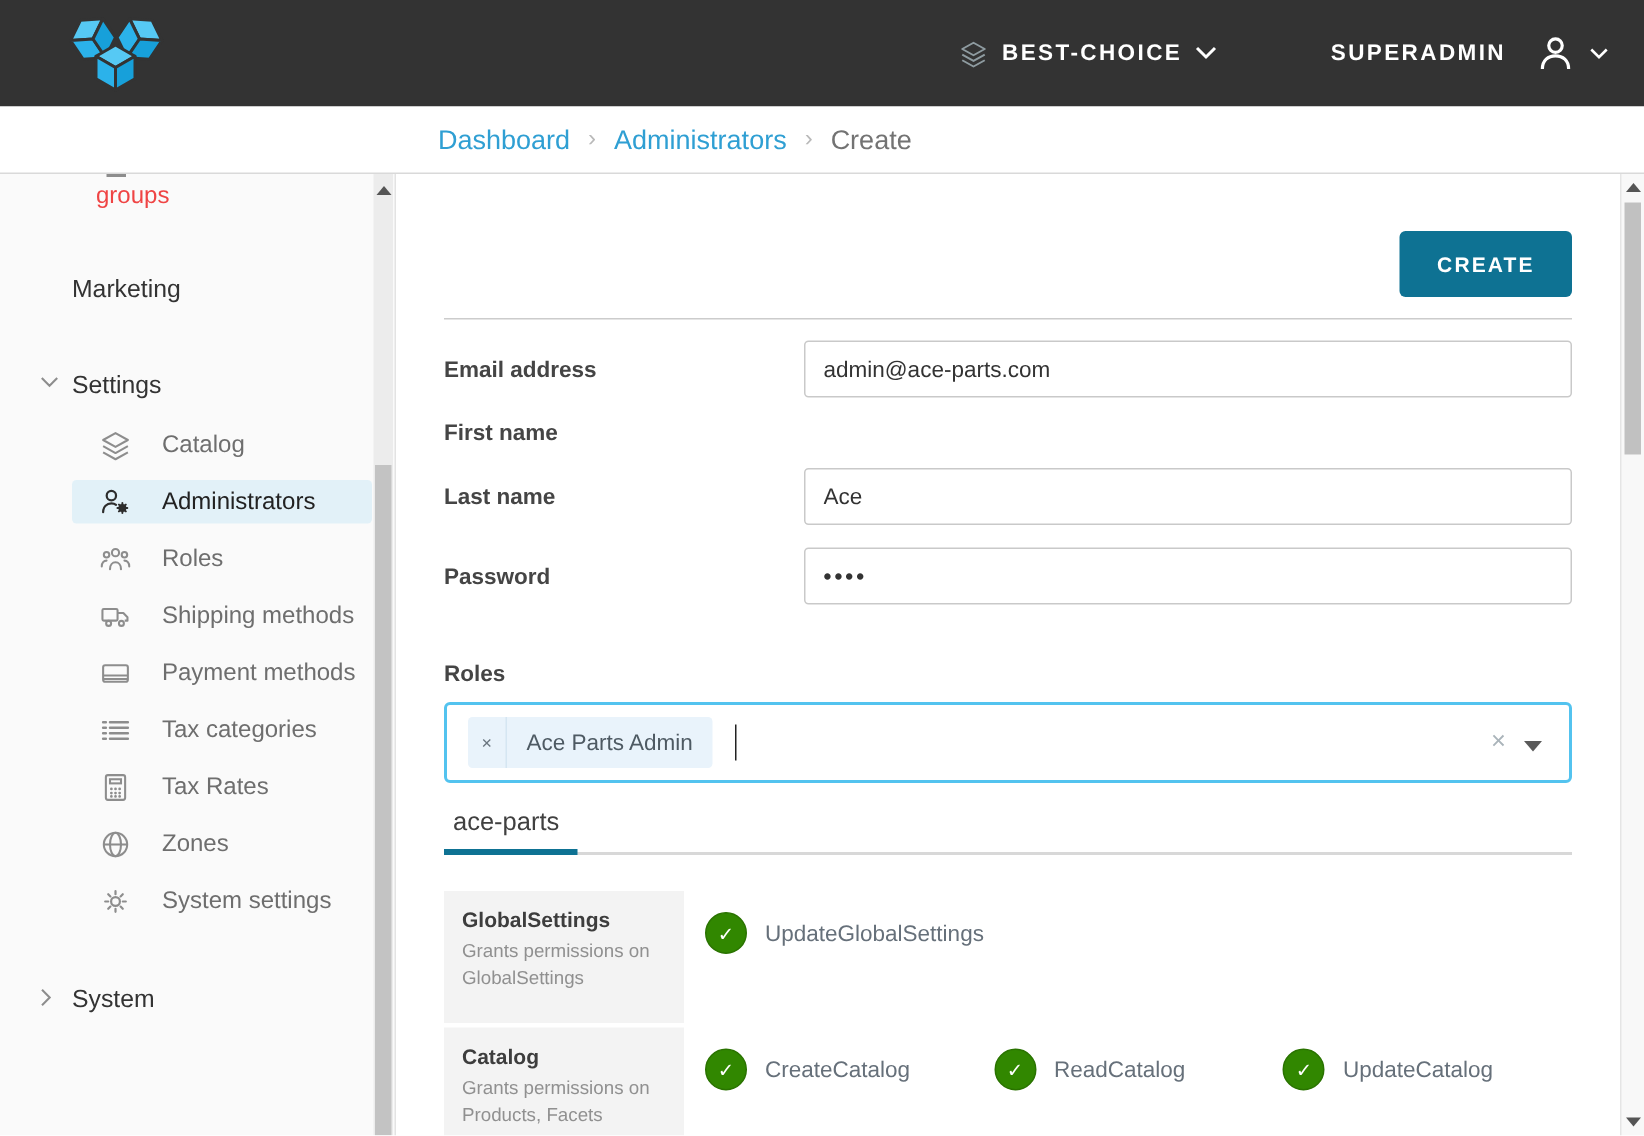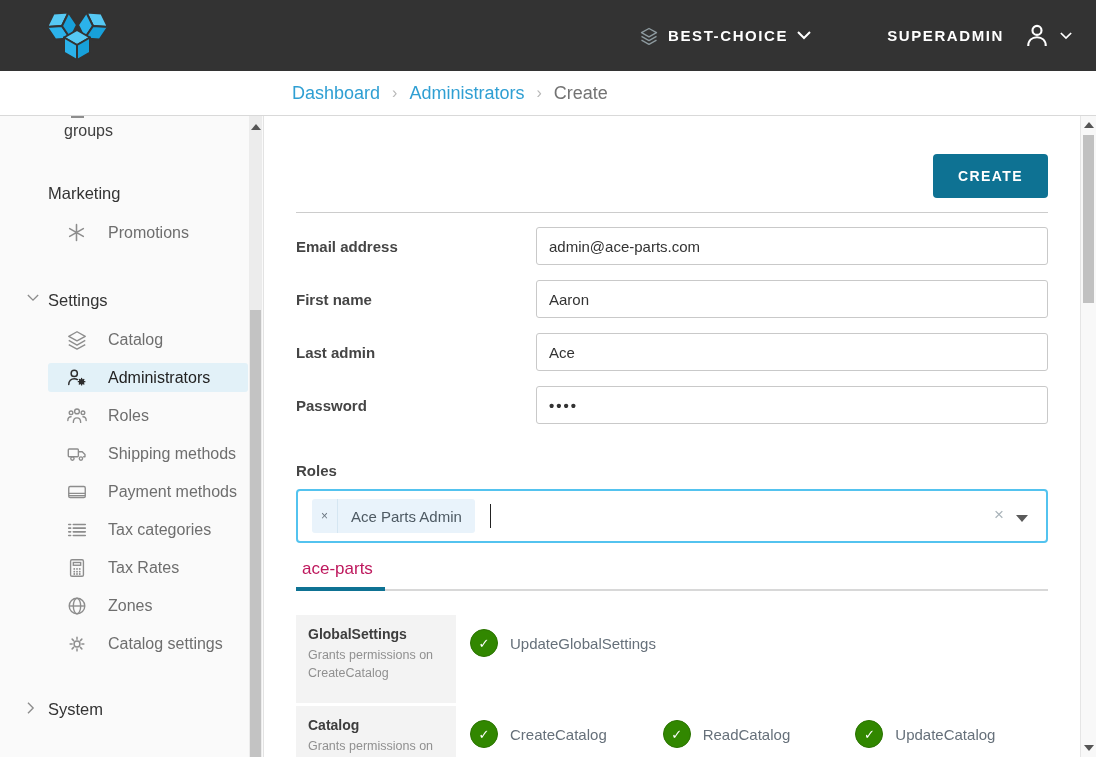--- a/index.html
+++ b/index.html
@@ -26,21 +26,21 @@
 
   
   .main { display:flex; height:641px; }
 
   
   .sidebar { width:264px; background:#fafafa; position:relative; overflow:hidden;
     border-right:1px solid #e3e3e3; }
   .icon-fragment { position:absolute; left:71px; top:-2px; width:13px; height:4px;
     background:#8d8d8d; }
   .nav { margin:6px 0 0 48px; width:200px; }
-  .clipped-label { color:#404040; font-size:16px; padding-left:16px; margin:4px 0 0 0; }
+  .clipped-label { color:#ef4444; font-size:16px; padding-left:16px; margin:4px 0 0 0; }
   .nav-header { position:relative; color:#333; font-size:16.5px; margin-top:42px;
     line-height:22px; }
   .nav-header .hdr-chev { position:absolute; left:-21px; top:5px; }
   .nav-item { position:relative; margin:9px 0; padding:2px 0 2px 16px; text-indent:44px;
     line-height:25px; font-size:16px; color:#6e6e6e; cursor:pointer; }
   .nav-item .nav-ico { position:absolute; left:18px; top:4px; text-indent:0; }
   .nav-item.active { background:#e2f1f8; border-radius:3px; color:#222; }
   .mt-sm { margin-top:14px; }
   .sys-header { margin-top:40px; }
 
@@ -78,21 +78,21 @@
   .chip-x { width:26px; display:flex; align-items:center; justify-content:center;
     border-right:1px solid #d5e6f2; color:#6b7680; font-size:12px; cursor:pointer; }
   .chip-label { display:flex; align-items:center; padding:0 13px; }
   .text-cursor { width:1px; height:24px; background:#222; margin-left:15px; }
   .select-clear { position:absolute; right:42px; top:14px; color:#aab4ba; font-size:17px; cursor:pointer; }
   .select-caret { position:absolute; right:18px; top:24px; width:0; height:0;
     border-left:6px solid transparent; border-right:6px solid transparent;
     border-top:7px solid #5a5a5a; cursor:pointer; }
 
   .tabbar { margin-top:14px; border-bottom:2px solid #d8d8d8; }
-  .tab { position:relative; display:inline-block; font-size:17px; color:#be185d;
+  .tab { position:relative; display:inline-block; font-size:17px; color:#404040;
     padding:2px 12px 10px 6px; cursor:pointer; }
   .tab.active::after { content:''; position:absolute; left:0; right:0; bottom:-2px;
     height:4px; background:#0e7293; }
 
   .perm-table { margin-top:24px; }
   .perm-row { display:flex; margin-bottom:3px; }
   .perm-left { width:160px; background:#f3f3f3; padding:11px 12px; }
   .perm-title { font-size:14px; font-weight:700; color:#3d3d3d; margin-bottom:4px; }
   .perm-desc { font-size:12.5px; color:#909090; line-height:1.45; }
   .perm-right { flex:1; display:grid; grid-template-columns:repeat(3,1fr);
@@ -174,28 +174,20 @@
 </div>
 
 <div class="main">
 
   <aside class="sidebar">
     <div class="icon-fragment"></div>
     <div class="nav">
       <div class="clipped-label">groups</div>
 
       <div class="nav-header">Marketing</div>
-      <div class="nav-item mt-sm">
-        <span class="nav-ico">
-          <svg width="21" height="21" viewBox="0 0 24 24" fill="none" stroke="#8d8d8d" stroke-width="1.8" stroke-linecap="round">
-            <path d="M12 3v18M4.2 7.5l15.6 9M19.8 7.5l-15.6 9"></path>
-          </svg>
-        </span>
-        <span>Promotions</span>
-      </div>
 
       <div class="nav-header">
         <span class="hdr-chev">
           <svg width="12" height="8" viewBox="0 0 14 9" fill="none" stroke="#8d8d8d" stroke-width="1.6">
               <path d="M1 1l6 6 6-6"></path>
             </svg>
         </span>
         <span>Settings</span>
       </div>
 
@@ -294,21 +286,21 @@
         <span>Zones</span>
       </div>
 
       <div class="nav-item">
         <span class="nav-ico">
           <svg width="22" height="22" viewBox="0 0 24 24" fill="none" stroke="#8d8d8d" stroke-width="1.6" stroke-linecap="round">
             <circle cx="12" cy="12" r="3.2"></circle>
             <path d="M12 4.5v2.2M12 17.3v2.2M19.5 12h-2.2M6.7 12H4.5M17.3 6.7l-1.6 1.6M8.3 15.7l-1.6 1.6M17.3 17.3l-1.6-1.6M8.3 8.3L6.7 6.7"></path>
           </svg>
         </span>
-        <span>Catalog settings</span>
+        <span>System settings</span>
       </div>
 
       <div class="nav-header sys-header">
         <span class="hdr-chev" style="top:4px">
           <svg width="8" height="12" viewBox="0 0 9 14" fill="none" stroke="#8d8d8d" stroke-width="1.6">
               <path d="M1 1l6 6-6 6"></path>
             </svg>
         </span>
         <span>System</span>
       </div>
@@ -326,24 +318,23 @@
     </div>
     <hr class="divider">
 
     <div class="fields">
       <div class="field-row">
         <label class="field-label">Email address</label>
         <input class="field-input" type="text" value="admin@ace-parts.com" style="">
       </div>
       <div class="field-row">
         <label class="field-label">First name</label>
-        <input class="field-input" type="text" value="Aaron" style="">
       </div>
       <div class="field-row">
-        <label class="field-label">Last admin</label>
+        <label class="field-label">Last name</label>
         <input class="field-input" type="text" value="Ace" style="">
       </div>
       <div class="field-row">
         <label class="field-label">Password</label>
         <input class="field-input pw" type="text" value="••••" style="">
       </div>
     </div>
 
     <div class="roles-block">
       <div class="roles-label">Roles</div>
@@ -359,21 +350,21 @@
     </div>
 
     <div class="tabbar">
       <span class="tab active">ace-parts</span>
     </div>
 
     <div class="perm-table">
       <div class="perm-row">
         <div class="perm-left row1-h">
           <div class="perm-title">GlobalSettings</div>
-          <div class="perm-desc">Grants permissions on CreateCatalog</div>
+          <div class="perm-desc">Grants permissions on GlobalSettings</div>
         </div>
         <div class="perm-right">
           <div class="perm-item">
             <span class="toggle">✓</span>
             <span>UpdateGlobalSettings</span>
           </div>
         </div>
       </div>
 
       <div class="perm-row">

